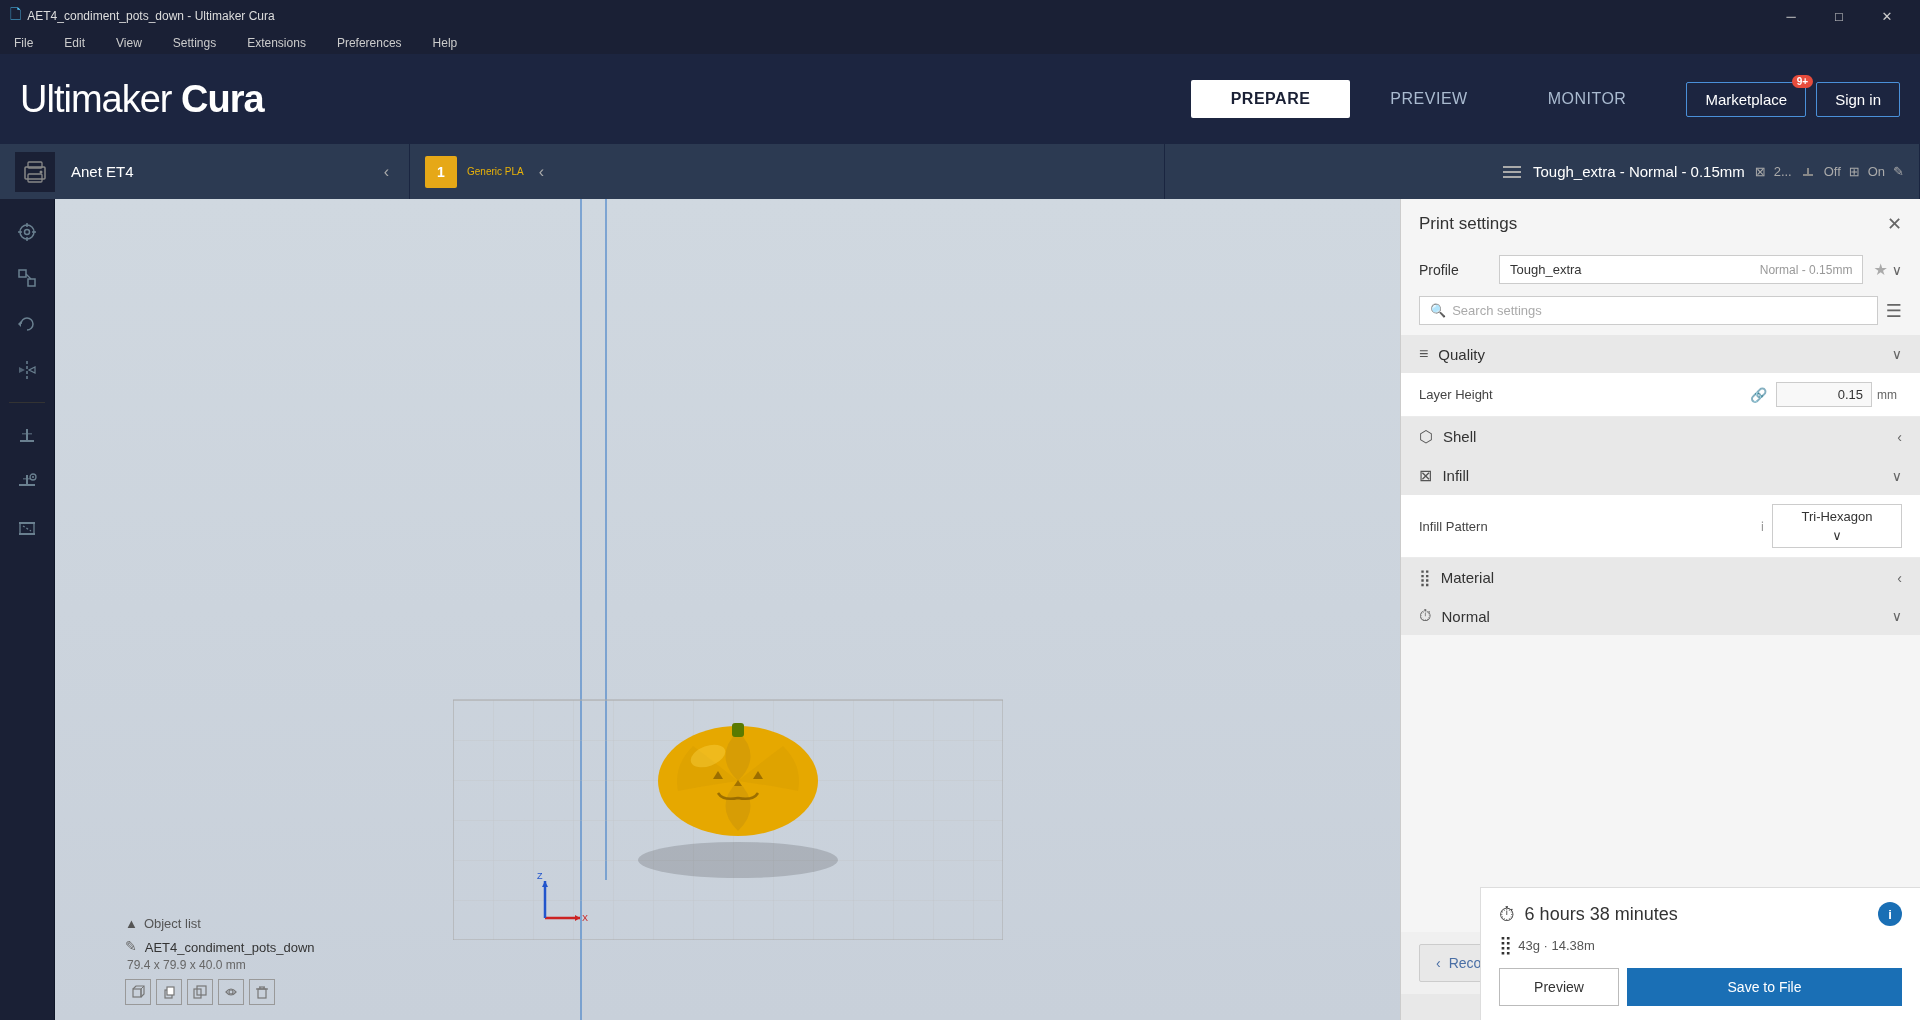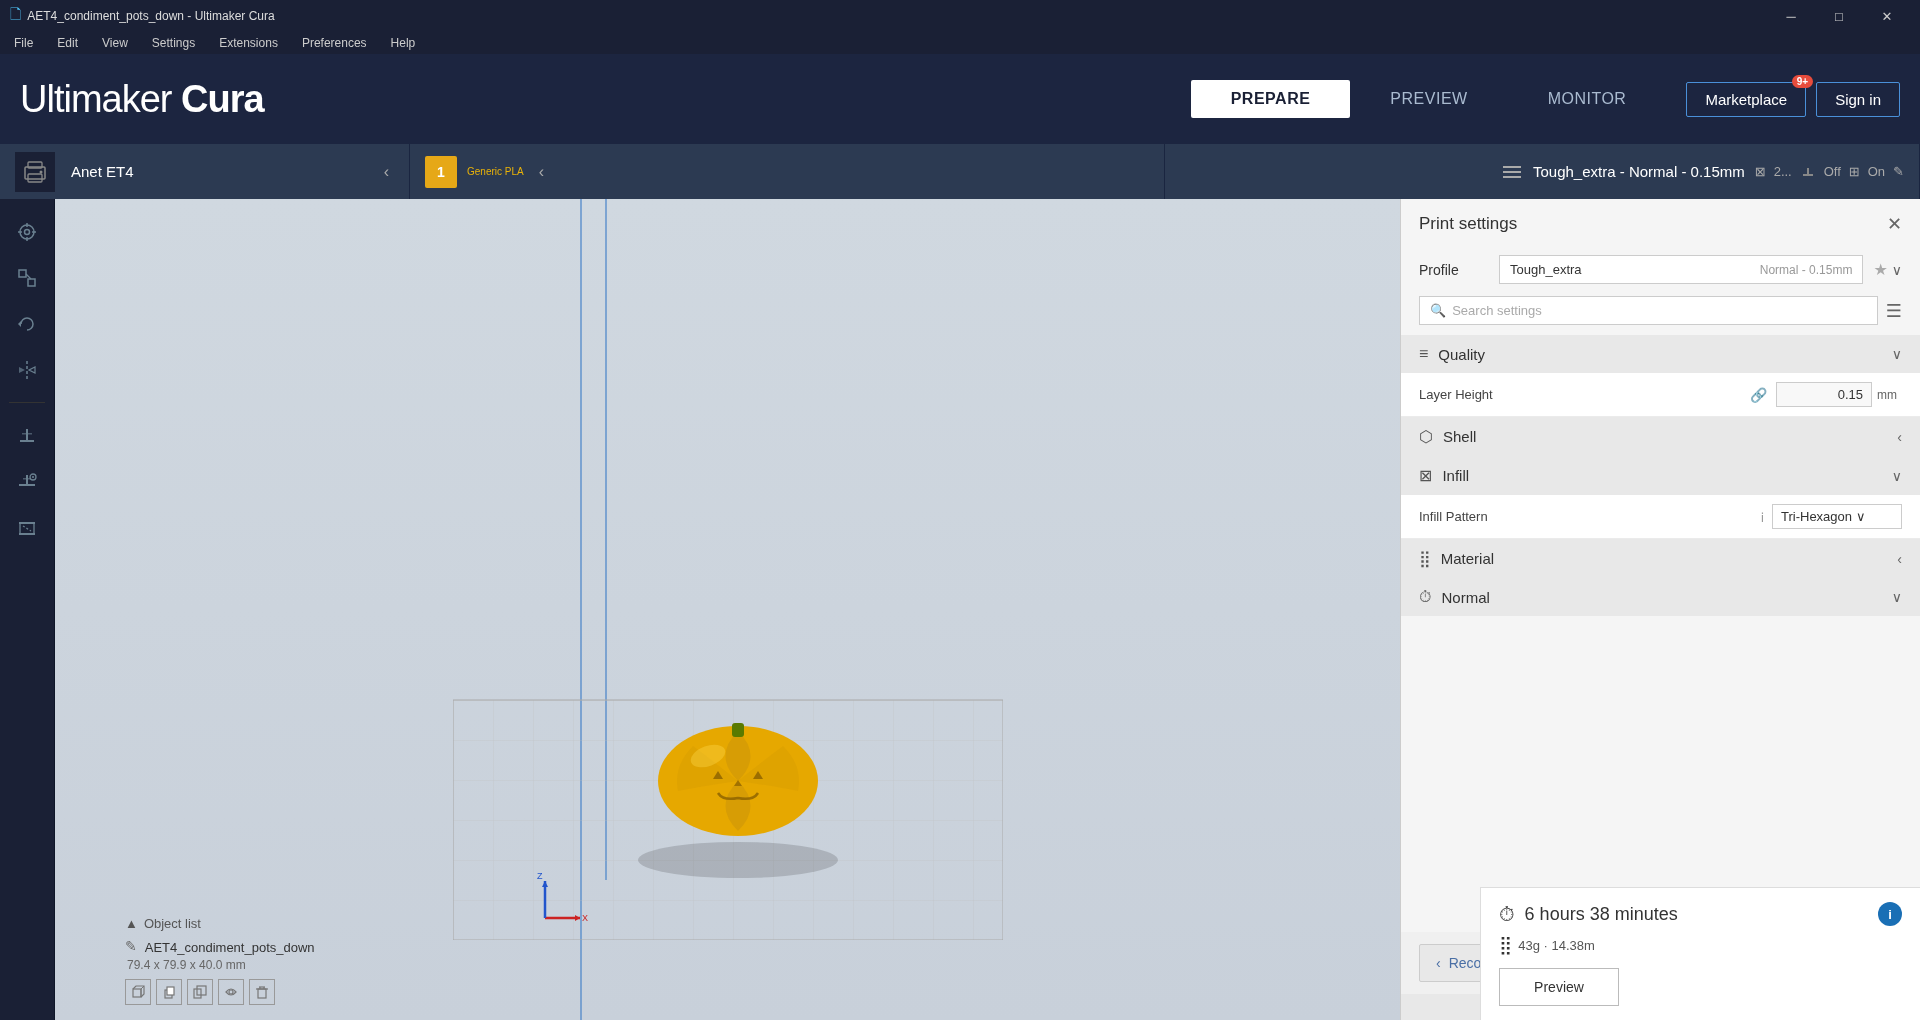--- a/index.html
+++ b/index.html
@@ -26,21 +26,21 @@
       font-size: 13px; cursor: pointer;
     }
 
     
     #menubar {
       background: #1a2035;
       height: 22px;
       display: flex;
       align-items: center;
       padding: 0 8px;
-      gap: 12px;
+      gap: 19px;
     }
     #menubar .menu-item {
       color: #ccc; font-size: 12px; padding: 2px 6px; cursor: pointer;
     }
 
     
     #header {
       background: #1c2540;
       height: 90px;
       display: flex;
@@ -270,21 +270,21 @@
     .setting-link-icon { color: #999; font-size: 14px; margin-right: 8px; }
     .setting-input {
       background: #f8f8f8; border: 1px solid #ccc;
       padding: 4px 8px; font-size: 13px; color: #333; width: 96px; text-align: right;
     }
     .setting-unit { font-size: 12px; color: #666; margin-left: 5px; min-width: 25px; }
     .setting-reset-icon { color: #999; font-size: 14px; margin-right: 8px; }
     .setting-select {
       background: white; border: 1px solid #ccc;
       padding: 4px 8px; font-size: 13px; color: #333;
-      display: flex; align-items: center; gap: 4px; cursor: pointer; min-width: 130px;
+      display: flex; align-items: center; gap: 4px; cursor: pointer; min-width: 130px; flex-direction: column;
     }
 
     
     .recommended-row {
       padding: 12px 18px;
       background: #f0f0f0;
     }
     .recommended-btn {
       display: flex; align-items: center; gap: 8px;
       background: #e8e8e8; border: 1px solid #ccc;
@@ -685,16 +685,17 @@
         <span class="clock-icon">⏱</span>
         <span class="estimate-time">6 hours 38 minutes</span>
         <div class="info-icon">i</div>
       </div>
       <div class="material-stats">
         <span class="material-bar-icon">⣿</span>
         <span class="material-stat-text">43g · 14.38m</span>
       </div>
       <div class="bottom-actions">
         <button class="preview-btn">Preview</button>
+        <button class="save-btn">Save to File</button>
       </div>
     </div>
   </div>
 </div>
 
 </body></html>

